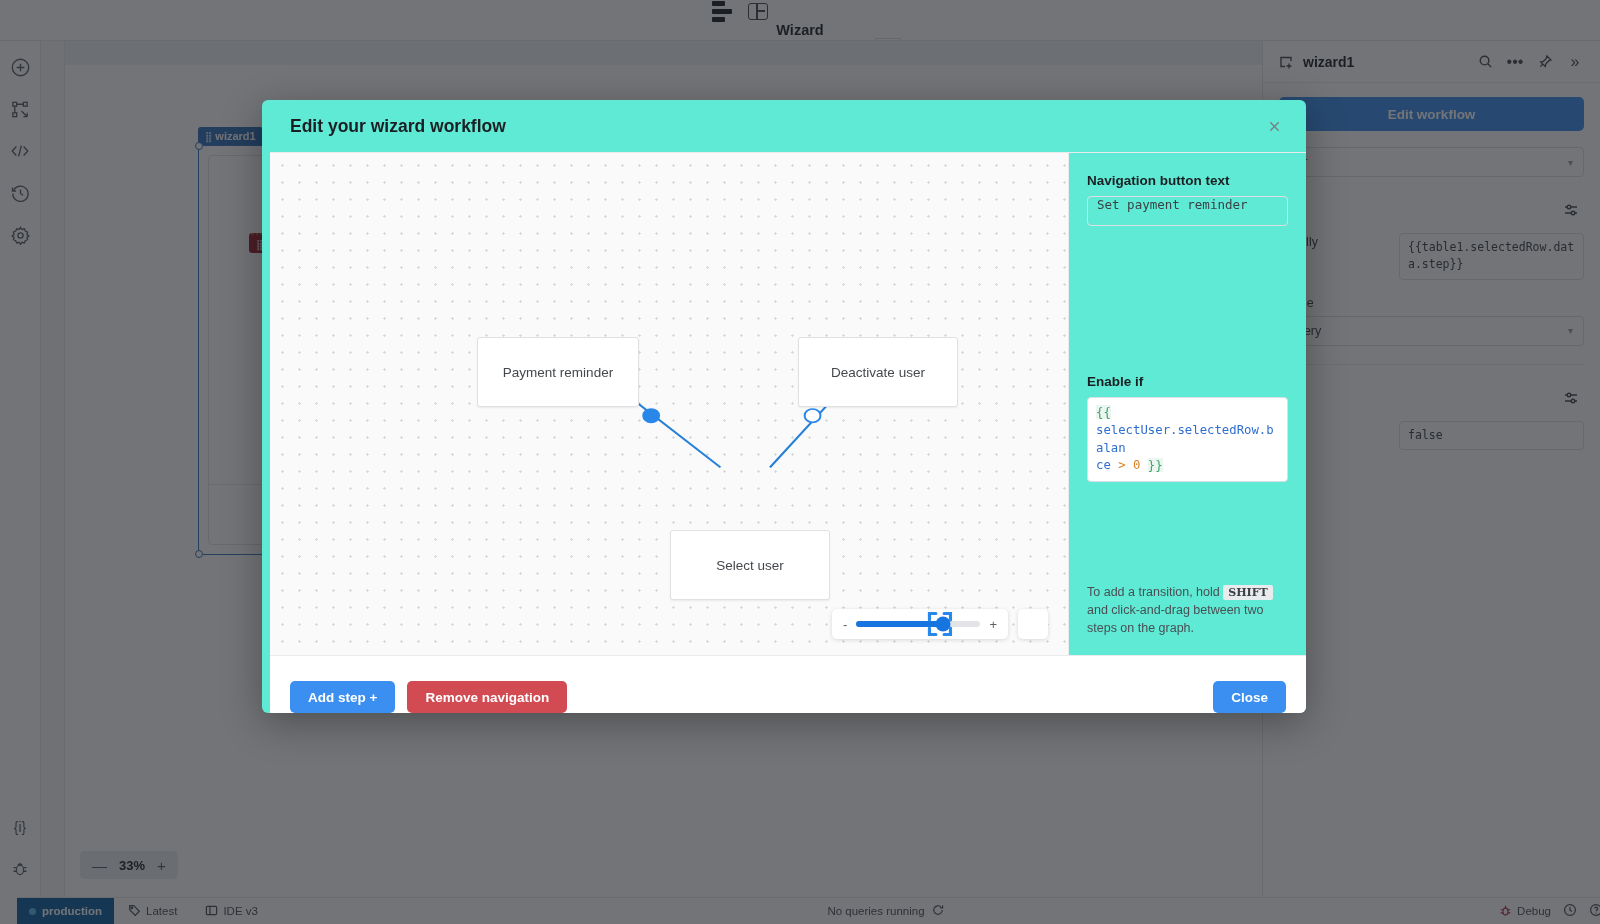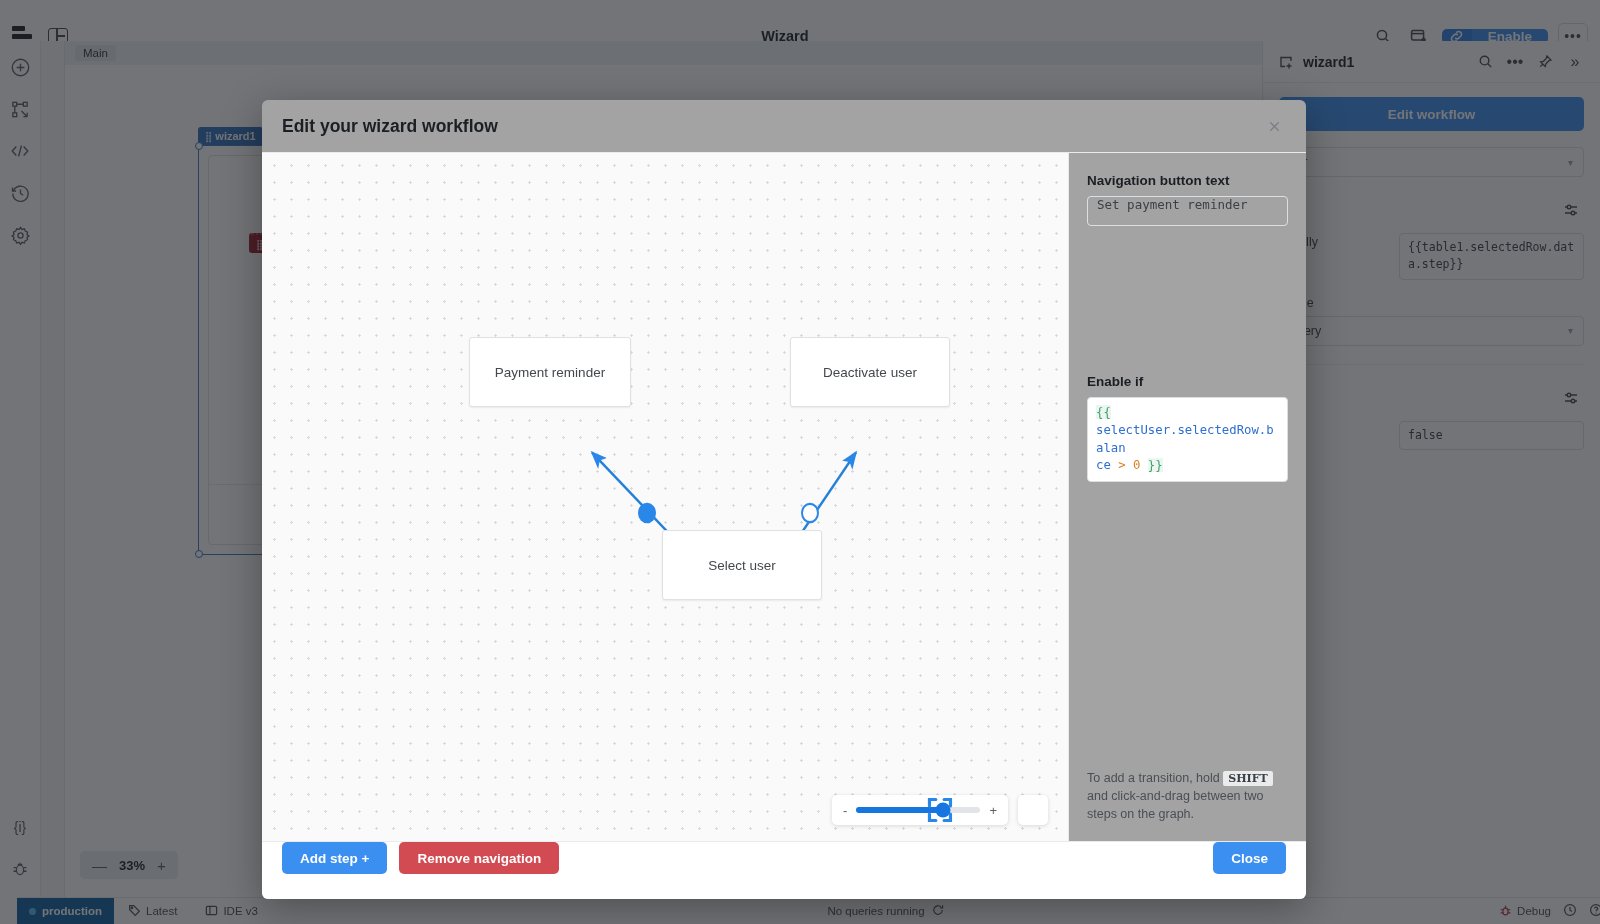--- a/index.html
+++ b/index.html
@@ -8,23 +8,23 @@
     font-family: "Liberation Sans", sans-serif;
     overflow: hidden;
     background: #ffffff;
   }
   #app { position: relative; width: 1600px; height: 924px; }
 
   
   .bg-layer { position: absolute; inset: 0; }
 
   .topbar {
-    position: absolute; left: 0; top: 16px; width: 1600px; height: 41px;
+    position: absolute; left: 0; top: 0; width: 1600px; height: 41px;
     background: #ffffff; border-bottom: 1px solid #e6e8eb;
-    display: flex; align-items: center;
+    display: flex; align-items: center; flex-direction: column;
   }
   .topbar-left { display: flex; align-items: center; gap: 14px; padding-left: 12px; width: 200px; }
   .logo-mark { width: 22px; height: 22px; display: flex; flex-direction: column; justify-content: center; gap: 3px; }
   .logo-mark i { display: block; height: 5px; border-radius: 1px; background: #1b1f24; }
   .logo-mark i:nth-child(1) { width: 13px; }
   .logo-mark i:nth-child(2) { width: 20px; }
   .logo-mark i:nth-child(3) { width: 13px; }
   .panel-toggle { width: 20px; height: 17px; border: 1.6px solid #44484d; border-radius: 3px; position: relative; }
   .panel-toggle:after { content: ""; position: absolute; left: 7px; top: 0; bottom: 0; width: 1.6px; background: #44484d; }
   .panel-toggle:before { content: ""; position: absolute; left: 9px; top: 6.5px; right: 2px; height: 1.6px; background: #44484d; }
@@ -133,23 +133,23 @@
   .env-dot { width: 7px; height: 7px; border-radius: 50%; background: #57b9f0; }
   .sb-item { display: flex; align-items: center; gap: 5px; padding: 0 14px; }
   .sb-center { flex: 1; display: flex; align-items: center; justify-content: center; gap: 7px; }
   .sb-right { display: flex; align-items: center; gap: 12px; padding-right: 14px; }
 
   
   .dimmer { position: absolute; inset: 0; background: rgba(28,31,35,0.62); }
 
   
   .modal {
-    position: absolute; left: 262px; top: 100px; width: 1044px; height: 799px;
-    background: #a3a3a3; border-radius: 6px; box-shadow: 0 10px 40px rgba(0,0,0,.32);
-    display: flex; flex-direction: column; overflow: hidden;
+    position: absolute; left: 262px; top: 100px; width: 1044px; height: 613px;
+    background: #5eead4; border-radius: 6px; box-shadow: 0 10px 40px rgba(0,0,0,.32);
+    display: flex; flex-direction: column; overflow: hidden; padding-left: 8px;
   }
   .modal-head {
     height: 53px; display: flex; align-items: center; padding: 0 20px;
     border-bottom: 1px solid #e9ebed; flex: 0 0 auto;
   }
   .modal-title { font-size: 17.5px; font-weight: 700; color: #1b1f24; flex: 1; }
   .modal-close { width: 24px; height: 24px; display: flex; align-items: center; justify-content: center;
     color: #7a7f85; font-size: 18px; cursor: pointer; }
   .modal-body { flex: 1; display: flex; min-height: 0; }
 
@@ -202,21 +202,21 @@
   }
   .tok-brace { color: #3fa06b; background: #eaf6ef; }
   .tok-id { color: #2f6fd0; }
   .tok-op { color: #d98324; }
   .hint { margin-top: auto; font-size: 12.5px; color: #4a4f55; line-height: 1.45; }
   .kbd { background: #e9ebed; border-radius: 2px; padding: 1px 5px; font-family: "DejaVu Serif", serif;
     font-size: 11px; font-weight: 700; color: #3c4146; }
 
   .modal-foot {
     height: 58px; flex: 0 0 auto; border-top: 1px solid #e9ebed;
-    display: flex; align-items: flex-start; padding: 0 20px; gap: 12px; background: #fff;
+    display: flex; align-items: flex-end; padding: 0 20px; gap: 12px; background: #fff;
   }
   .btn { height: 32px; border-radius: 5px; display: flex; align-items: center; justify-content: center;
     font-size: 13.5px; font-weight: 700; color: #fff; padding: 0 18px; cursor: pointer; }
   .btn-blue { background: #3b8ff0; }
   .btn-red { background: #d24a52; }
   .btn-push { margin-left: auto; }
 </style>
 </head>
 <body>
 
@@ -303,23 +303,20 @@
         <svg width="18" height="18" viewBox="0 0 20 20" fill="none" stroke="currentColor" stroke-width="1.4">
             <ellipse cx="10" cy="11" rx="4" ry="5.2"></ellipse>
             <path d="M6 8.5H2.8M6 12.5H2.8M14 8.5h3.2M14 12.5h3.2M10 3v3M7.8 4.2 9 6M12.2 4.2 11 6"></path>
           </svg>
       </div>
     </div>
 
     <div class="explorer"></div>
 
     <div class="canvas-area">
-      <div class="tab-strip">
-        <div class="tab-chip">Main</div>
-      </div>
       <div class="page-sheet">
         <div class="widget-frame">
           <div class="widget-badge">
             <span class="grip">⣿</span>
             <span>wizard1</span>
           </div>
           <div class="handle h-tl"></div>
           <div class="handle h-bl"></div>
           <div class="widget-inner">
             <div class="sub-badge">

